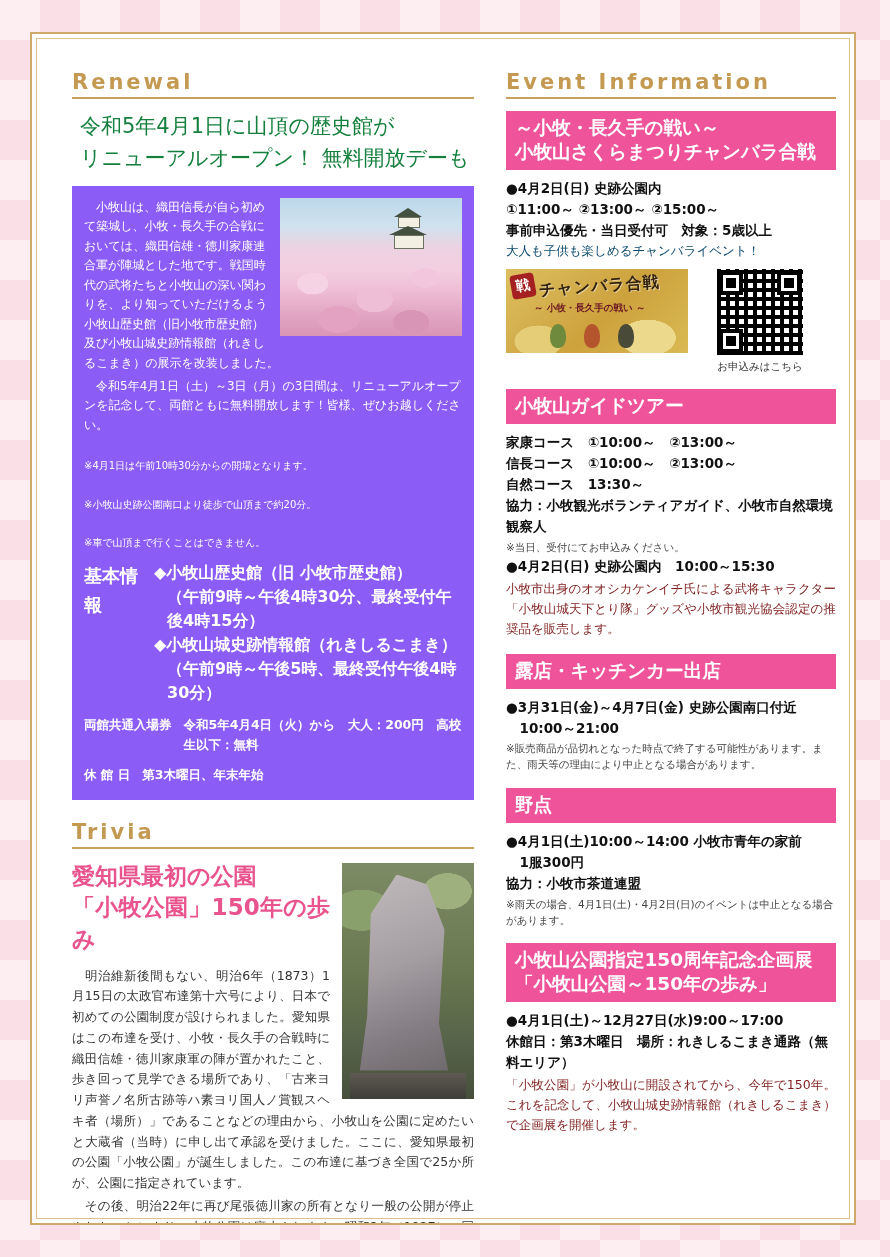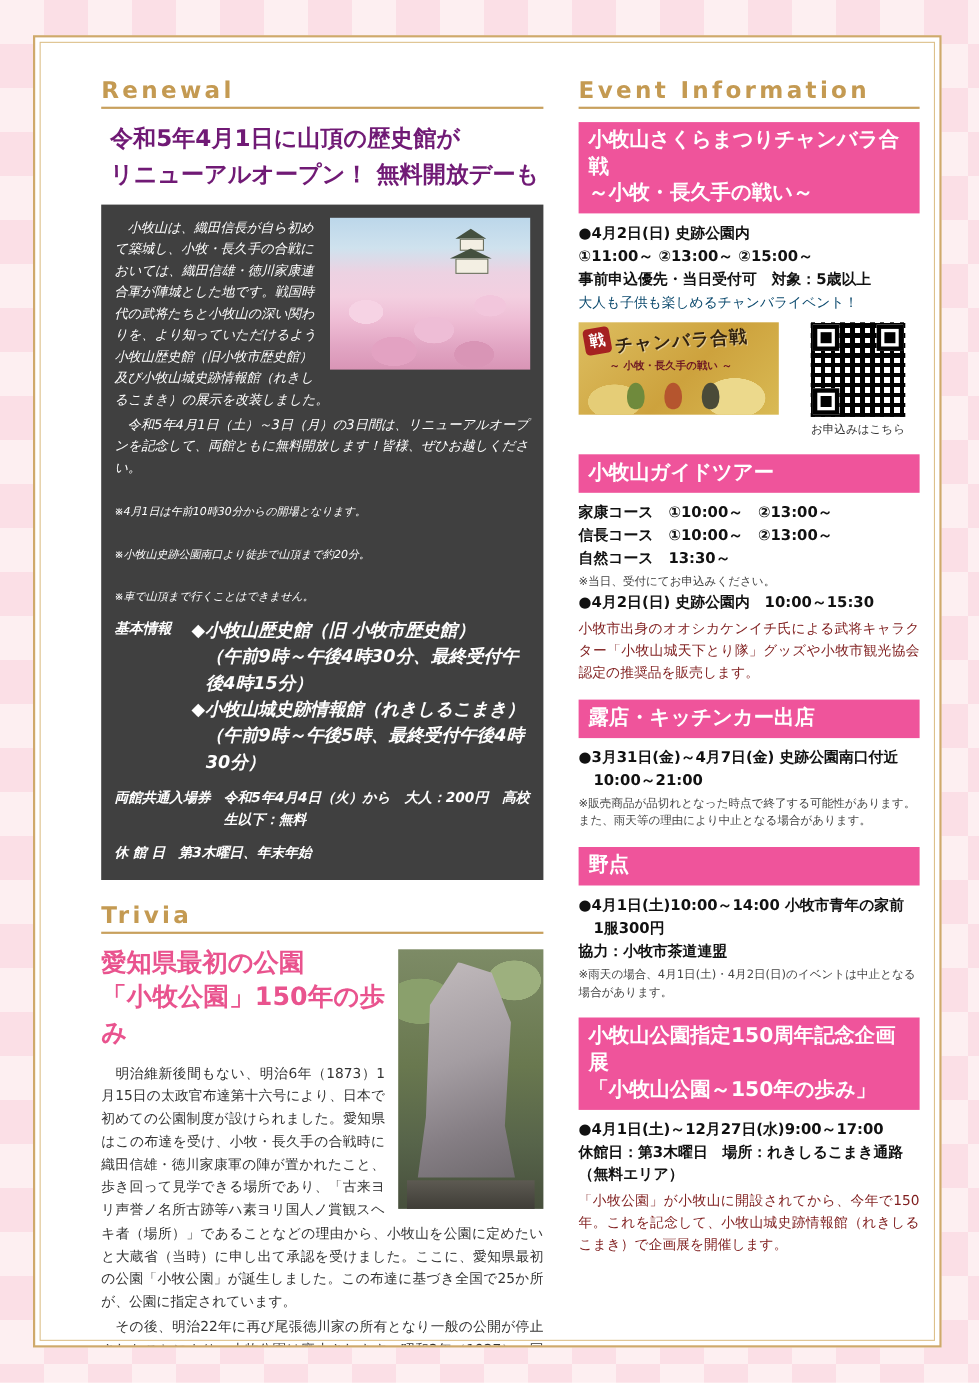--- a/index.html
+++ b/index.html
@@ -7,54 +7,54 @@
     width:890px;height:1257px;overflow:hidden;
     font-family:"DejaVu Sans","Liberation Sans",sans-serif;
     background:
       conic-gradient(#fbdfe6 25%, #fdeff1 0 50%, #fbdfe6 0 75%, #fdeff1 0) 0 0 / 80px 80px;
   }
   .card{
     position:absolute;left:30px;top:32px;width:826px;height:1193px;
     background:#fff;border:2px solid #cfa96b;box-sizing:border-box;
   }
   .card::before{content:"";position:absolute;inset:4px;border:1px solid #ddc08a;pointer-events:none;}
-  .card-inner{position:relative;padding:36px 18px 16px 60px;box-sizing:border-box;height:100%;overflow:hidden;}
+  .card-inner{position:relative;padding:36px 18px 16px 40px;box-sizing:border-box;height:100%;overflow:hidden;}
   .cols{display:flex;gap:32px;}
   .col-left{width:402px;flex:0 0 402px;}
   .col-right{flex:1;min-width:0;}
 
   .gold-heading{
     color:#c49a52;font-size:21px;font-weight:bold;letter-spacing:3px;
     border-bottom:2px solid #c8a05d;padding-bottom:3px;margin-bottom:12px;
   }
-  .main-title{font-size:21px;font-weight:bold;color:#701a75;line-height:1.5;margin:4px 0 12px 8px;}
+  .main-title{font-size:21px;font-weight:normal;color:#15803d;line-height:1.5;margin:4px 0 12px 8px;}
 
   
-  .tan-box{background:#404040;color:#fff;padding:12px 12px 14px;font-size:12px;line-height:1.62;font-style:italic;}
+  .tan-box{background:#8b5cf6;color:#fff;padding:12px 12px 14px;font-size:12px;line-height:1.62;}
   .tan-box p{margin:0 0 4px;}
   .photo-sakura{
     float:right;width:182px;height:138px;margin:0 0 6px 9px;position:relative;overflow:hidden;
     background:
       radial-gradient(26px 18px at 18% 62%, #f6d3e4 0 60%, transparent 61%),
       radial-gradient(30px 20px at 52% 74%, #eebdd6 0 60%, transparent 61%),
       radial-gradient(24px 16px at 80% 58%, #f2c6dc 0 60%, transparent 61%),
       radial-gradient(34px 22px at 32% 88%, #e3a2c2 0 60%, transparent 61%),
       radial-gradient(30px 20px at 72% 90%, #d995b6 0 60%, transparent 61%),
       linear-gradient(180deg,#bcd7ea 0%,#cfe2ee 20%,#ecd2e2 36%,#f3cfe0 52%,#eebcd4 68%,#e2a6c4 84%,#d995b6 100%);
   }
   .castle{position:absolute;top:10px;right:30px;width:48px;height:40px;}
   .castle .roof-top{position:absolute;top:0;left:10px;width:0;height:0;border-left:14px solid transparent;border-right:14px solid transparent;border-bottom:9px solid #44503f;}
   .castle .body-top{position:absolute;top:9px;left:14px;width:20px;height:9px;background:#f3efe3;border:1px solid #6b705f;}
   .castle .roof-mid{position:absolute;top:18px;left:5px;width:0;height:0;border-left:19px solid transparent;border-right:19px solid transparent;border-bottom:9px solid #44503f;}
   .castle .body-mid{position:absolute;top:27px;left:10px;width:28px;height:12px;background:#f3efe3;border:1px solid #6b705f;}
 
   .notes{margin-top:6px;}
   .tan-note{font-size:10px;line-height:1.55;margin-top:23px;}
   .info-row{display:flex;gap:10px;margin-top:10px;}
-  .info-label{flex:0 0 60px;font-weight:bold;font-size:13px;}
+  .info-label{flex:0 0 60px;font-weight:bold;font-size:18px;}
   .info-content{flex:1;font-weight:bold;font-size:16px;line-height:1.5;}
   .facility-hours{padding-left:13px;}
   .kv-row{display:flex;gap:12px;margin-top:10px;font-weight:bold;font-size:12.5px;}
   .kv-row .k{flex:0 0 auto;}
 
   
   .trivia-left{margin-top:20px;}
   .pink-title{color:#e9538e;font-size:23px;font-weight:bold;line-height:1.38;margin:2px 0 10px;}
   .flow-text{font-size:12.5px;color:#333;line-height:1.66;text-align:justify;}
   .flow-text p{margin:0 0 2px;}
@@ -174,22 +174,22 @@
           </div>
         </div>
       </div>
 
       <div class="col-right">
 
         <div class="gold-heading">Event Information</div>
 
         <div>
           <div class="pink-header first">
+            <div>～小牧・長久手の戦い～</div>
             <div>小牧山さくらまつりチャンバラ合戦</div>
-            <div>～小牧・長久手の戦い～</div>
           </div>
           <div class="b-line">●4月2日(日) 史跡公園内</div>
           <div class="b-line">①11:00～ ②13:00～ ②15:00～</div>
           <div class="b-line">事前申込優先・当日受付可　対象：5歳以上</div>
           <div class="n-line">大人も子供も楽しめるチャンバライベント！</div>
           <div class="banner-qr">
             <div class="banner">
               <div class="banner-badge">戦</div>
               <div class="banner-title">チャンバラ合戦</div>
               <div class="banner-sub">～ 小牧・長久手の戦い ～</div>
@@ -208,20 +208,21 @@
               <div class="qr-caption">お申込みはこちら</div>
             </div>
           </div>
         </div>
 
         <div>
           <div class="pink-header">小牧山ガイドツアー</div>
           <div class="b-line">家康コース　①10:00～　②13:00～</div>
           <div class="b-line">信長コース　①10:00～　②13:00～</div>
           <div class="b-line">自然コース　13:30～</div>
+          <div class="b-line">協力：小牧観光ボランティアガイド、小牧市自然環境観察人</div>
           <div class="s-note">※当日、受付にてお申込みください。</div>
         </div>
 
         <div>
           <div class="b-line">●4月2日(日) 史跡公園内　10:00～15:30</div>
           <div class="para">小牧市出身のオオシカケンイチ氏による武将キャラクター「小牧山城天下とり隊」グッズや小牧市観光協会認定の推奨品を販売します。</div>
         </div>
 
         <div>
           <div class="pink-header">露店・キッチンカー出店</div>

